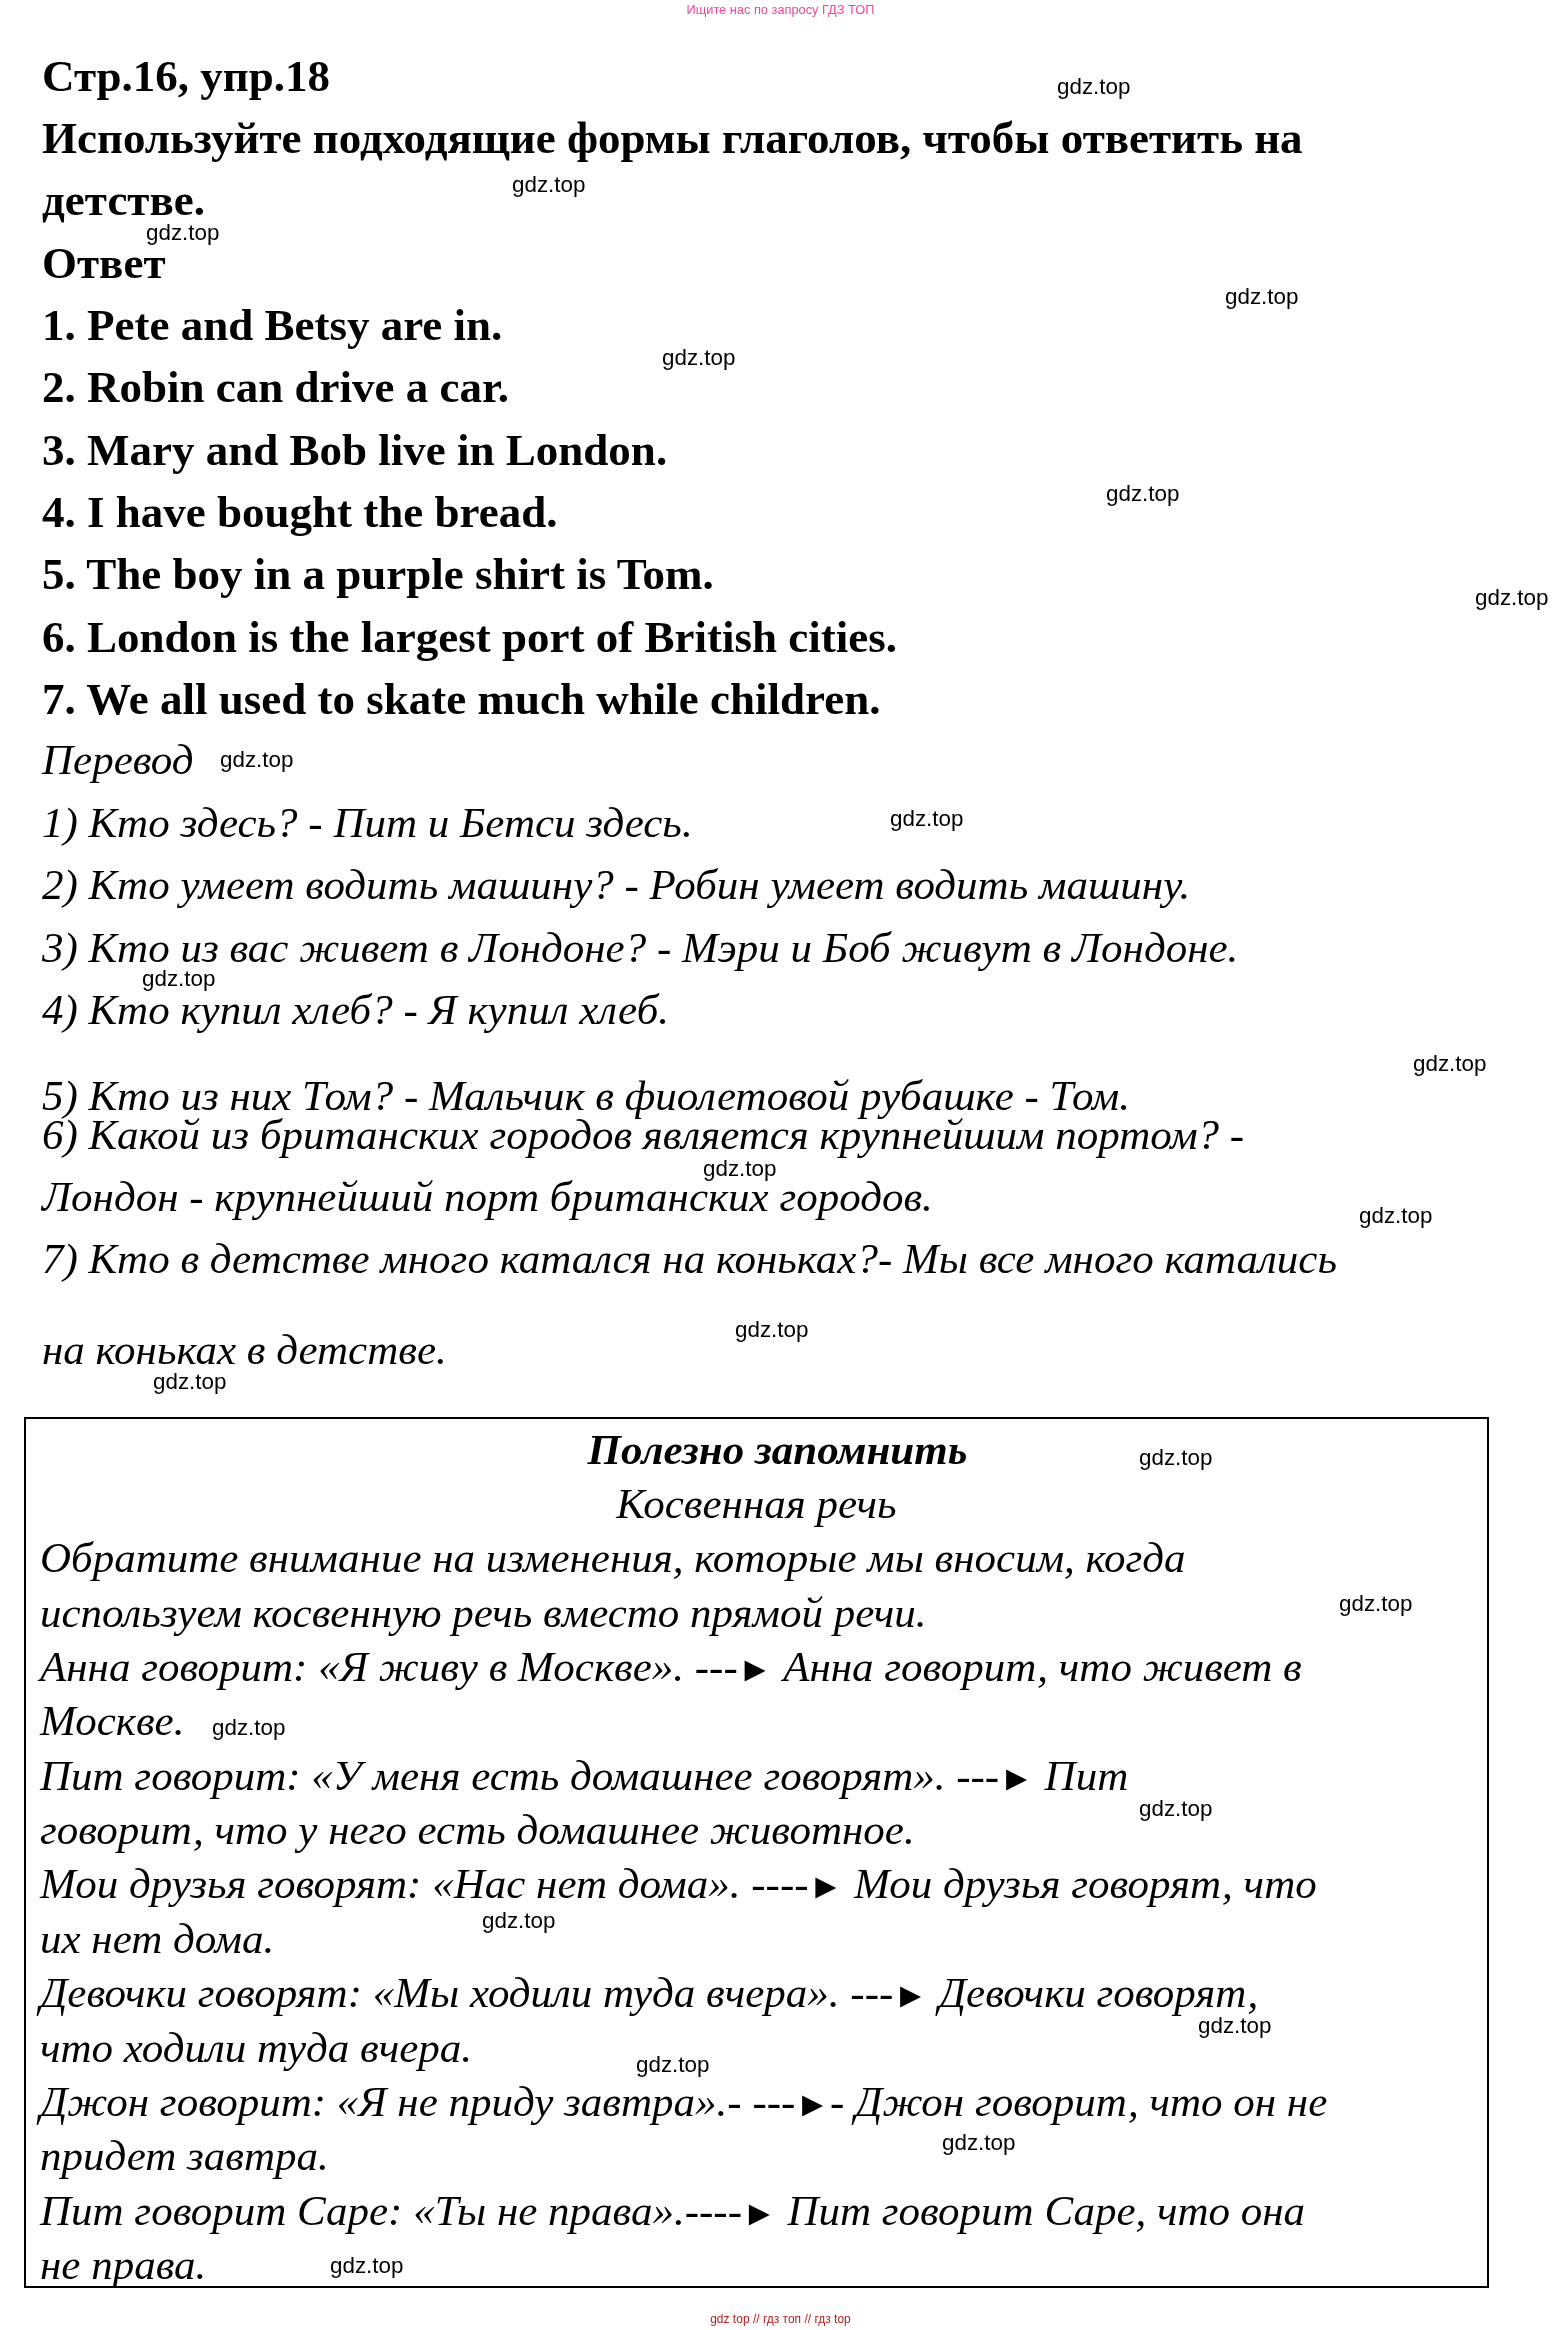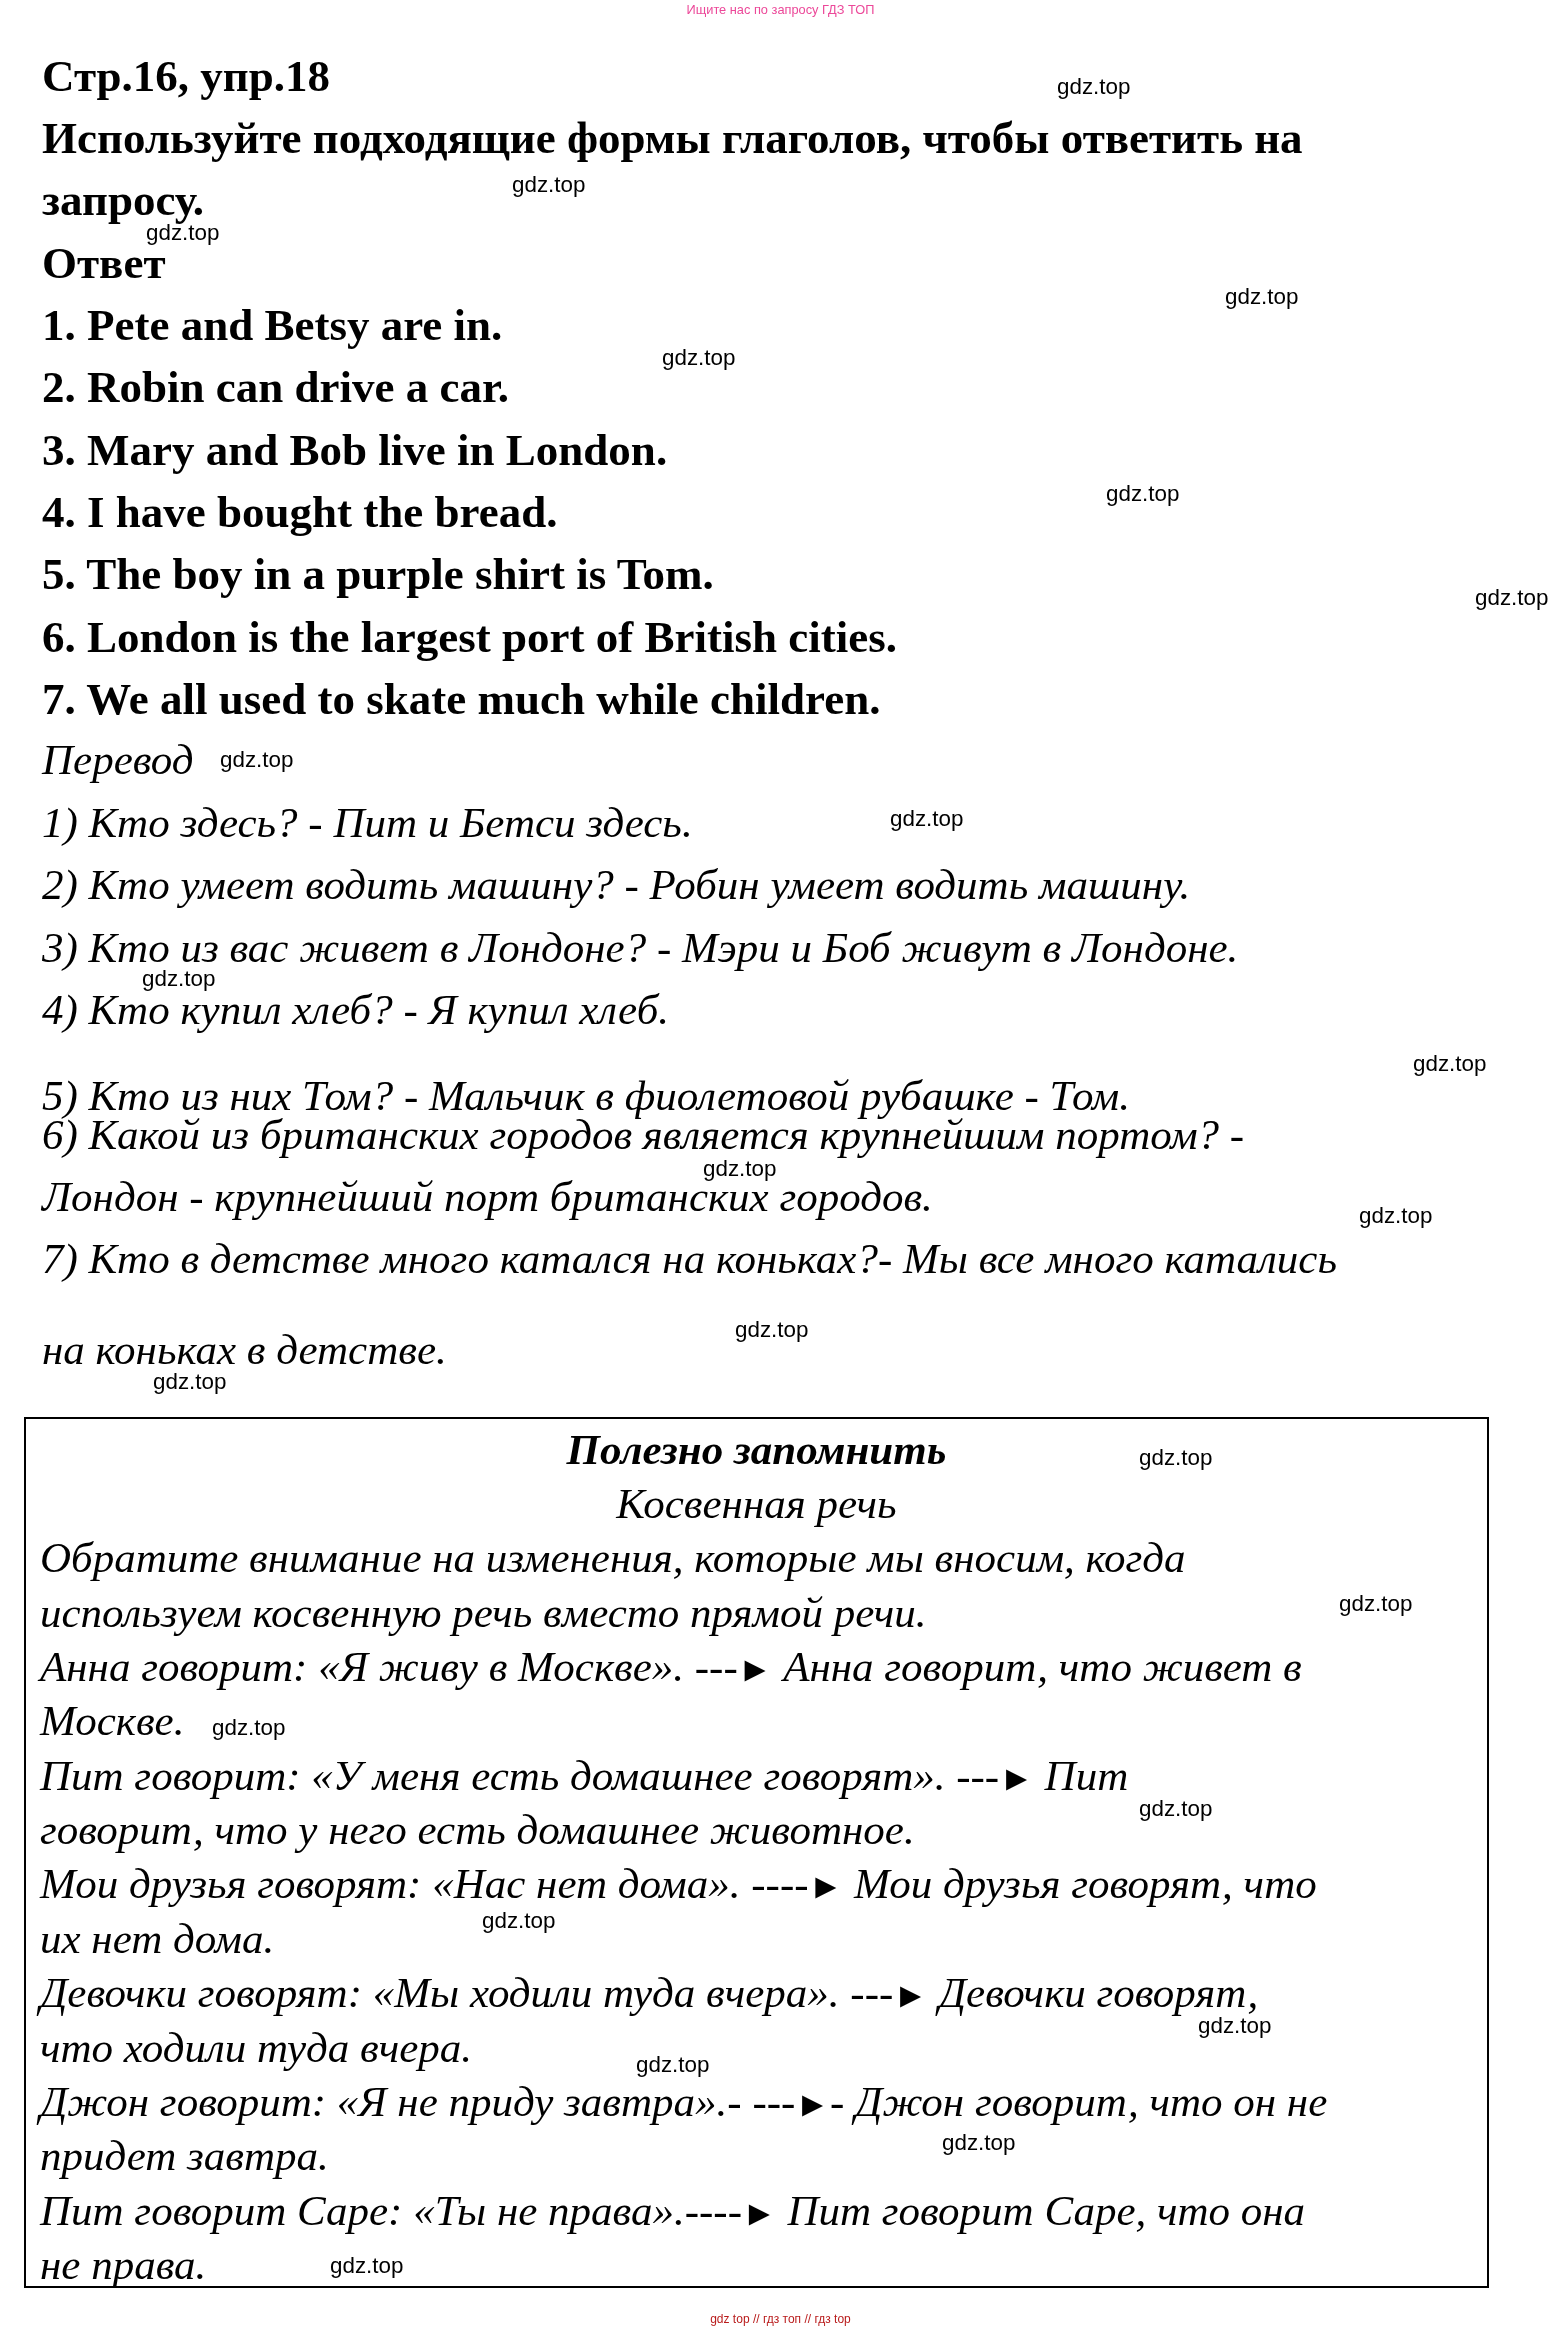--- a/index.html
+++ b/index.html
@@ -15,21 +15,21 @@
   .boxline { position: absolute; left: 40px; white-space: nowrap; font-style: italic; font-size: 43px; }
   .arrow { font-style: normal; font-size: 35px; }
 </style>
 </head>
 <body>
 
 <div class="banner">Ищите нас по запросу ГДЗ ТОП</div>
 
 <div class="line bold" style="top:50px;">Стр.16, упр.18</div>
 <div class="line bold" style="top:112px;">Используйте подходящие формы глаголов, чтобы ответить на</div>
-<div class="line bold" style="top:174px;">запросу.</div>
+<div class="line bold" style="top:174px;">детстве.</div>
 <div class="line bold" style="top:237px;">Ответ</div>
 
 <div class="line bold" style="top:299px;">1. Pete and Betsy are in.</div>
 <div class="line bold" style="top:361px;">2. Robin can drive a car.</div>
 <div class="line bold" style="top:424px;">3. Mary and Bob live in London.</div>
 <div class="line bold" style="top:486px;">4. I have bought the bread.</div>
 <div class="line bold" style="top:548px;">5. The boy in a purple shirt is Tom.</div>
 <div class="line bold" style="top:611px;">6. London is the largest port of British cities.</div>
 <div class="line bold" style="top:673px;">7. We all used to skate much while children.</div>
 
@@ -38,21 +38,21 @@
 <div class="line ital" style="top:860px;">2) Кто умеет водить машину? - Робин умеет водить машину.</div>
 <div class="line ital" style="top:923px;">3) Кто из вас живет в Лондоне? - Мэри и Боб живут в Лондоне.</div>
 <div class="line ital" style="top:985px;">4) Кто купил хлеб? - Я купил хлеб.</div>
 <div class="line ital" style="top:1047px;margin-top:24px;">5) Кто из них Том? - Мальчик в фиолетовой рубашке - Том.</div>
 <div class="line ital" style="top:1110px;">6) Какой из британских городов является крупнейшим портом? -</div>
 <div class="line ital" style="top:1172px;">Лондон - крупнейший порт британских городов.</div>
 <div class="line ital" style="top:1234px;">7) Кто в детстве много катался на коньках?- Мы все много катались</div>
 <div class="line ital" style="top:1297px;margin-top:28px;">на коньках в детстве.</div>
 
 <div class="box"></div>
-<div class="center" style="top:1425px; font-weight:bold; font-style:italic; font-size:43px;">Полезно запомнить</div>
+<div class="center" style="top:1425px; font-weight:bold; font-style:italic; font-size:43px;padding-left:21px;">Полезно запомнить</div>
 <div class="center" style="top:1479px; font-style:italic; font-size:43px;">Косвенная речь</div>
 <div class="boxline" style="top:1533px;">Обратите внимание на изменения, которые мы вносим, когда</div>
 <div class="boxline" style="top:1588px;">используем косвенную речь вместо прямой речи.</div>
 
 <div class="boxline" style="top:1642px;"><span>Анна говорит: «Я живу в Москве». ---</span><span class="arrow">►</span><span> Анна говорит, что живет в</span></div>
 <div class="boxline" style="top:1696px;">Москве.</div>
 
 <div class="boxline" style="top:1751px;"><span>Пит говорит: «У меня есть домашнее говорят». ---</span><span class="arrow">►</span><span> Пит</span></div>
 <div class="boxline" style="top:1805px;">говорит, что у него есть домашнее животное.</div>
 

